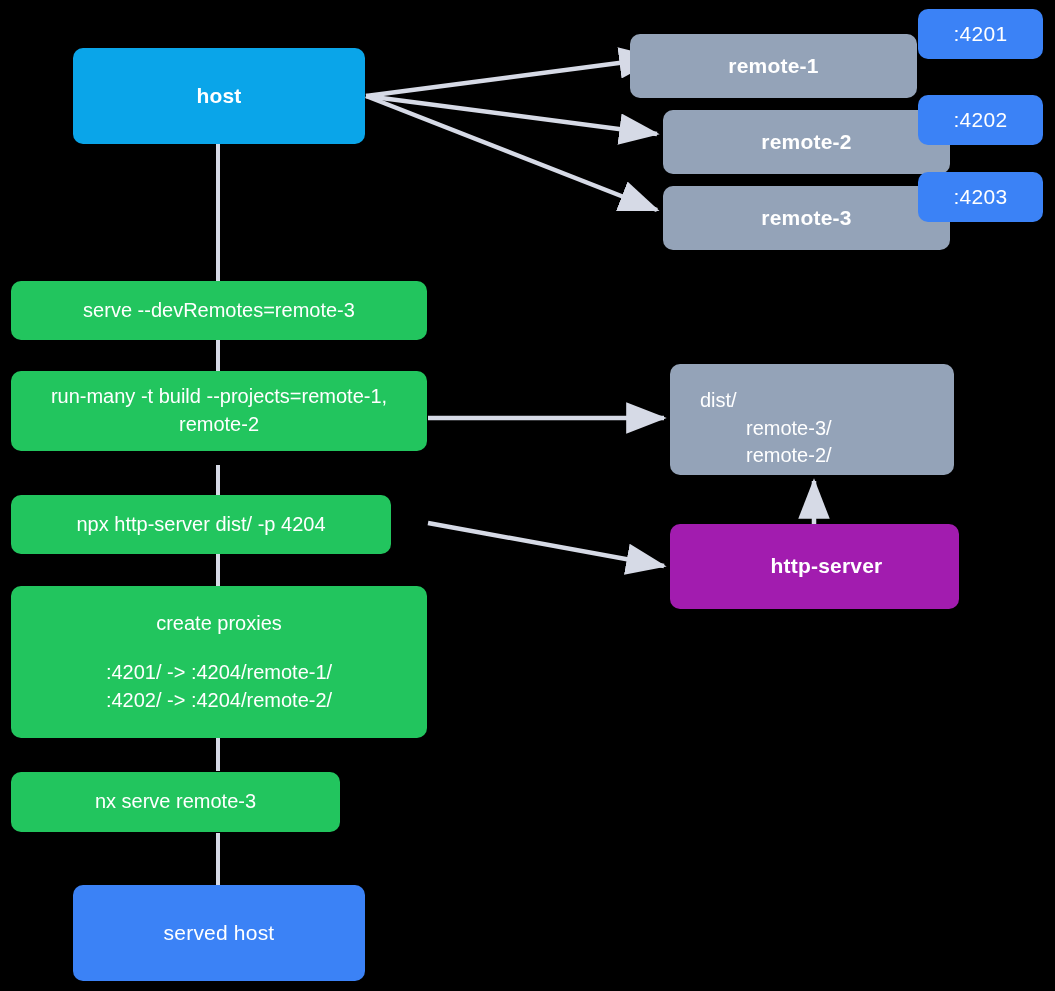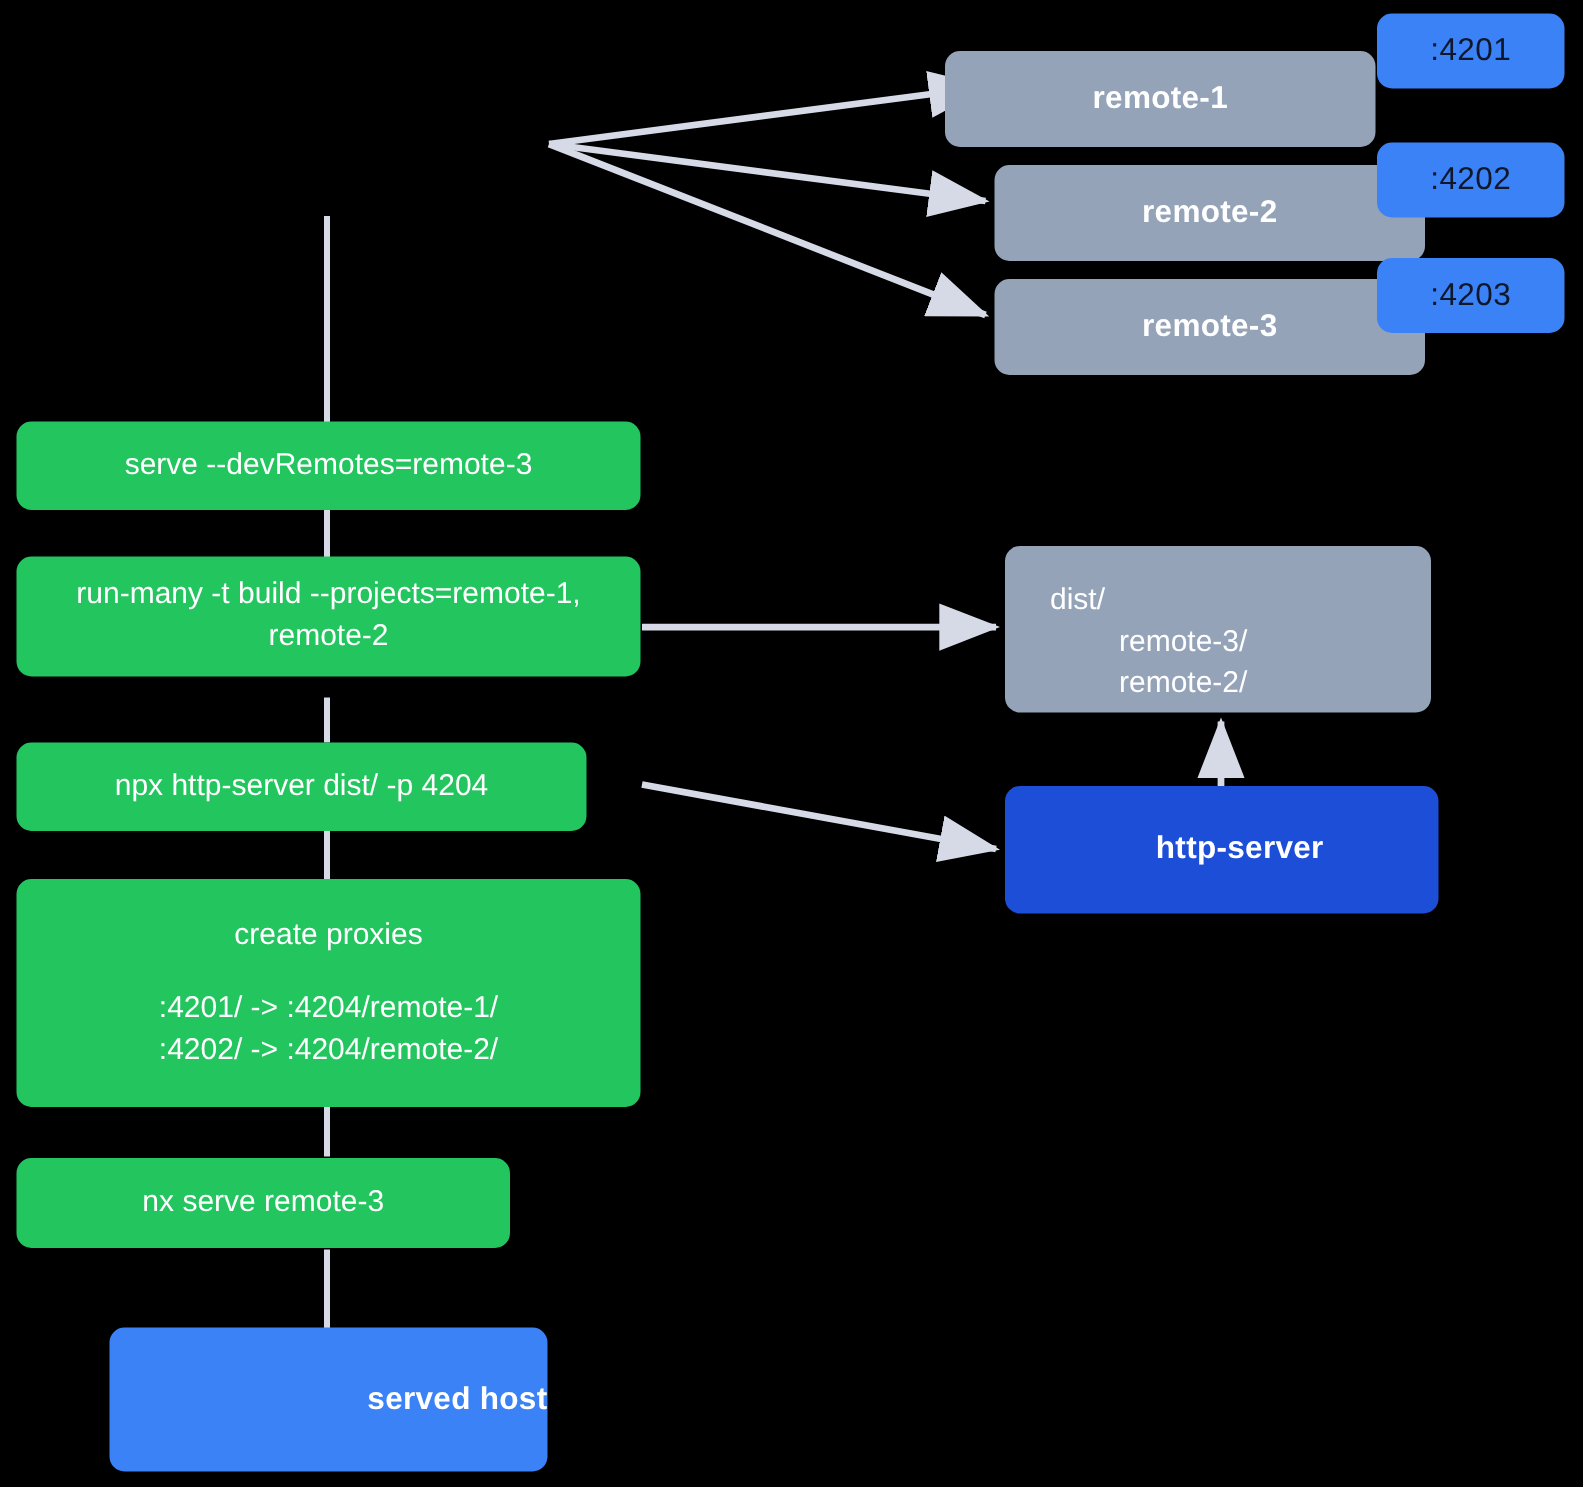--- a/index.html
+++ b/index.html
@@ -28,32 +28,32 @@
     align-items: center;
     justify-content: center;
     color: #ffffff;
     border-radius: 10px;
     text-align: center;
     line-height: 1.38;
     white-space: pre-wrap;
   }
 
   .node.host       { background: #0aa5e9; font-weight: bold; font-size: 21px; letter-spacing: .2px; }
-  .node.servedhost { background: #3b82f6; font-weight: bold; font-size: 21px; letter-spacing: .2px; align-items: flex-end; }
+  .node.servedhost { background: #3b82f6; font-weight: normal; font-size: 21px; letter-spacing: .2px; }
   .node.remote     { background: #94a3b8; font-weight: bold; font-size: 21px; letter-spacing: .2px; }
-  .node.service    { background: #1d4ed8; font-weight: bold; font-size: 21px; letter-spacing: .2px; padding-left: 24px; }
+  .node.service    { background: #a21caf; font-weight: bold; font-size: 21px; letter-spacing: .2px; padding-left: 24px; }
   .node.cmd        { background: #22c55e; font-weight: normal; font-size: 20px; }
   .node.folder     { background: #94a3b8; font-weight: normal; font-size: 20px;
                      align-items: flex-start; text-align: left; }
 
   .badge {
     position: absolute;
     box-sizing: border-box;
     background: #3b82f6;
-    color: #0f172a;
+    color: #ffffff;
     border-radius: 10px;
     font-size: 21px;
     font-weight: normal;
     display: flex;
     align-items: center;
     justify-content: center;
     letter-spacing: .3px;
   }
 
   .folder-line { display: block; }
@@ -99,20 +99,23 @@
     <line x1="814" y1="524" x2="814" y2="481" stroke="#d6dae6" stroke-width="4.5" marker-end="url(#ah)"></line>
   </svg>
 
   <div class="vline" style="left:216px; top:144px;  height:139px;"></div>
   <div class="vline" style="left:216px; top:339px;  height:33px;"></div>
   <div class="vline" style="left:216px; top:465px;  height:30px;"></div>
   <div class="vline" style="left:216px; top:553px;  height:33px;"></div>
   <div class="vline" style="left:216px; top:738px;  height:33px;"></div>
   <div class="vline" style="left:216px; top:833px;  height:53px;"></div>
 
+  <div class="node host" style="left:73px; top:48px; width:292px; height:96px;">
+    <span>host</span>
+  </div>
 
   <div class="node remote" style="left:630px; top:34px; width:287px; height:64px;">
     <span>remote-1</span>
   </div>
   <div class="badge" style="left:918px; top:9px; width:125px; height:50px;">
     <span>:4201</span>
   </div>
 
   <div class="node remote" style="left:663px; top:110px; width:287px; height:64px;">
     <span>remote-2</span>

